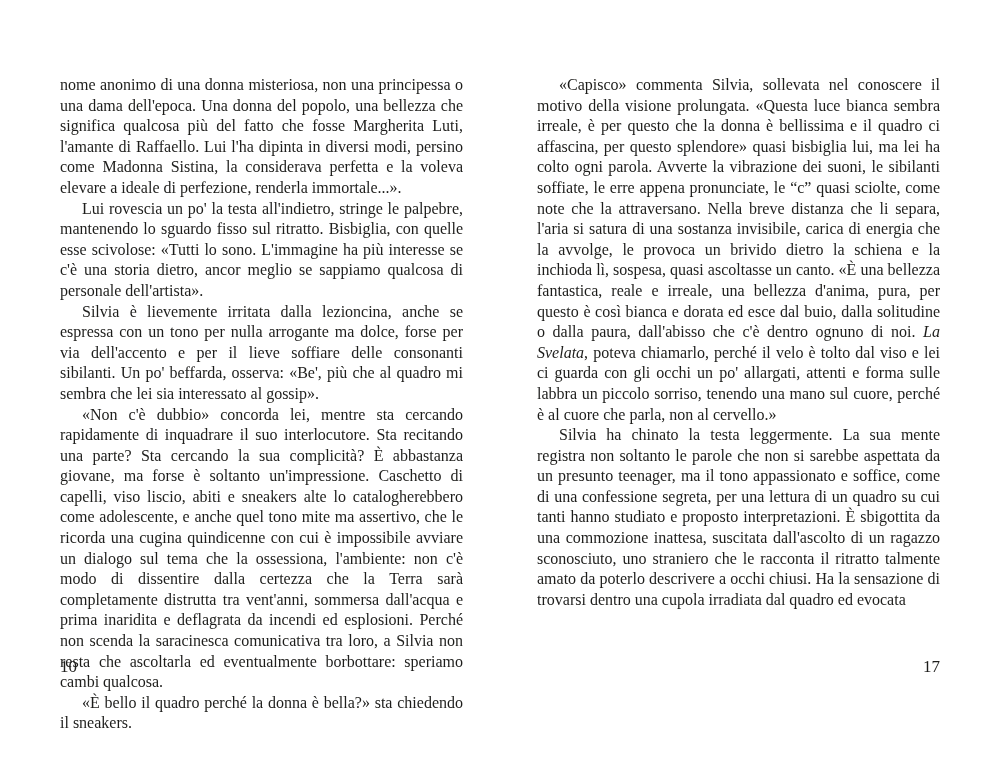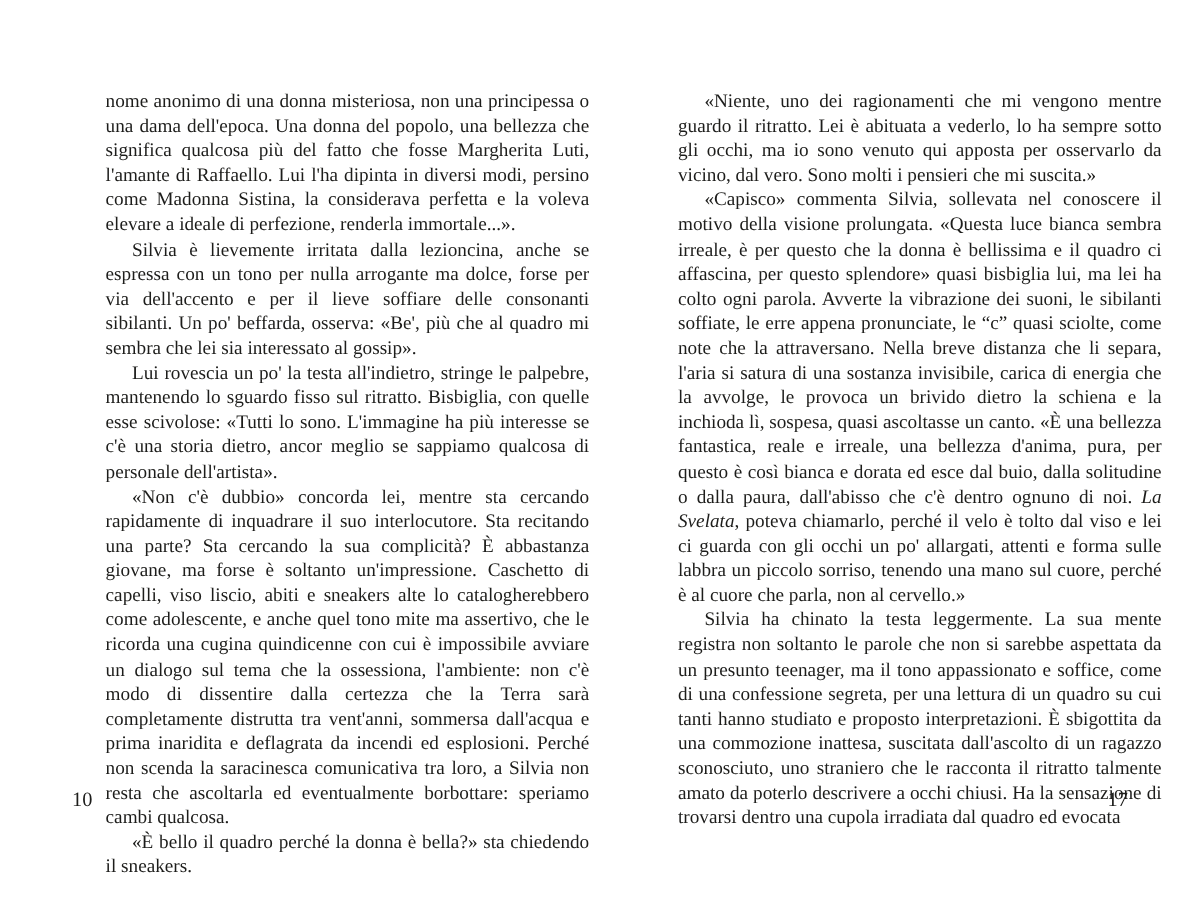--- a/index.html
+++ b/index.html
@@ -15,21 +15,21 @@
     display:flex;
     justify-content:space-between;
     box-sizing:border-box;
     padding:75px 60px 0 60px;
     height:695px;
   }
   .page {
     width:403px;
     position:relative;
   }
-  .page-text { width:100%;margin-left:28px; }
+  .page-text { width:100%; }
   .para {
     margin:0;
     font-size:16px;
     line-height:20.6px;
     text-align:justify;
     text-indent:22px;
     color:var(--text);
     hyphens:auto;
     -webkit-hyphens:auto;
   }
@@ -45,30 +45,29 @@
   .page--right .page-number { right:0; }
 </style>
 </head>
 <body>
 
 <div class="spread">
 
   <div class="page page--left">
     <div class="page-text" lang="it">
       <p class="para no-indent">nome anonimo di una donna misteriosa, non una principessa o una dama dell'epoca. Una donna del popolo, una bellezza che significa qualcosa più del fatto che fosse Margherita Luti, l'amante di Raffaello. Lui l'ha dipinta in diversi modi, persino come Madonna Sistina, la considerava perfetta e la voleva elevare a ideale di perfezione, renderla immortale...».</p>
+      <p class="para">Lui rovescia un po' la testa all'indietro, stringe le palpebre, mantenendo lo sguardo fisso sul ritratto. Bisbiglia, con quelle esse scivolose: «Tutti lo sono. L'immagine ha più interesse se c'è una storia dietro, ancor meglio se sappiamo qualcosa di personale dell'artista».</p>
       <p class="para">Silvia è lievemente irritata dalla lezioncina, anche se espressa con un tono per nulla arrogante ma dolce, forse per via dell'accento e per il lieve soffiare delle consonanti sibilanti. Un po' beffarda, osserva: «Be', più che al quadro mi sembra che lei sia interessato al gossip».</p>
-      <p class="para">Lui rovescia un po' la testa all'indietro, stringe le palpebre, mantenendo lo sguardo fisso sul ritratto. Bisbiglia, con quelle esse scivolose: «Tutti lo sono. L'immagine ha più interesse se c'è una storia dietro, ancor meglio se sappiamo qualcosa di personale dell'artista».</p>
       <p class="para">«Non c'è dubbio» concorda lei, mentre sta cercando rapidamente di inquadrare il suo interlocutore. Sta recitando una parte? Sta cercando la sua complicità? È abbastanza giovane, ma forse è soltanto un'impressione. Caschetto di capelli, viso liscio, abiti e sneakers alte lo catalogherebbero come adolescente, e anche quel tono mite ma assertivo, che le ricorda una cugina quindicenne con cui è impossibile avviare un dialogo sul tema che la ossessiona, l'ambiente: non c'è modo di dissentire dalla certezza che la Terra sarà completamente distrutta tra vent'anni, sommersa dall'acqua e prima inaridita e deflagrata da incendi ed esplosioni. Perché non scenda la saracinesca comunicativa tra loro, a Silvia non resta che ascoltarla ed eventualmente borbottare: speriamo cambi qualcosa.</p>
       <p class="para">«È bello il quadro perché la donna è bella?» sta chiedendo il sneakers.</p>
     </div>
     <div class="page-number">10</div>
   </div>
 
   <div class="page page--right">
     <div class="page-text" lang="it">
-      <p class="para">«Niente, uno dei ragionamenti che mi vengono mentre guardo il ritratto. Lei è abituata a vederlo, lo ha sempre sotto gli occhi, ma io sono venuto qui apposta per osservarlo da vicino, dal vero. Sono molti i pensieri che mi suscita.»</p>
       <p class="para"><span>«Capisco» commenta Silvia, sollevata nel conoscere il motivo della visione prolungata. «Questa luce bianca sembra irreale, è per questo che la donna è bellissima e il quadro ci affascina, per questo splendore» quasi bisbiglia lui, ma lei ha colto ogni parola. Avverte la vibrazione dei suoni, le sibilanti soffiate, le erre appena pronunciate, le “c” quasi sciolte, come note che la attraversano. Nella breve distanza che li separa, l'aria si satura di una sostanza invisibile, carica di energia che la avvolge, le provoca un brivido dietro la schiena e la inchioda lì, sospesa, quasi ascoltasse un canto. «È una bellezza fantastica, reale e irreale, una bellezza d'anima, pura, per questo è così bianca e dorata ed esce dal buio, dalla solitudine o dalla paura, dall'abisso che c'è dentro ognuno di noi. </span><em class="book-title">La Svelata</em><span>, poteva chiamarlo, perché il velo è tolto dal viso e lei ci guarda con gli occhi un po' allargati, attenti e forma sulle labbra un piccolo sorriso, tenendo una mano sul cuore, perché è al cuore che parla, non al cervello.»</span></p>
       <p class="para">Silvia ha chinato la testa leggermente. La sua mente registra non soltanto le parole che non si sarebbe aspettata da un presunto teenager, ma il tono appassionato e soffice, come di una confessione segreta, per una lettura di un quadro su cui tanti hanno studiato e proposto interpretazioni. È sbigottita da una commozione inattesa, suscitata dall'ascolto di un ragazzo sconosciuto, uno straniero che le racconta il ritratto talmente amato da poterlo descrivere a occhi chiusi. Ha la sensazione di trovarsi dentro una cupola irradiata dal quadro ed evocata</p>
     </div>
     <div class="page-number">17</div>
   </div>
 
 </div>
 
 </body></html>

